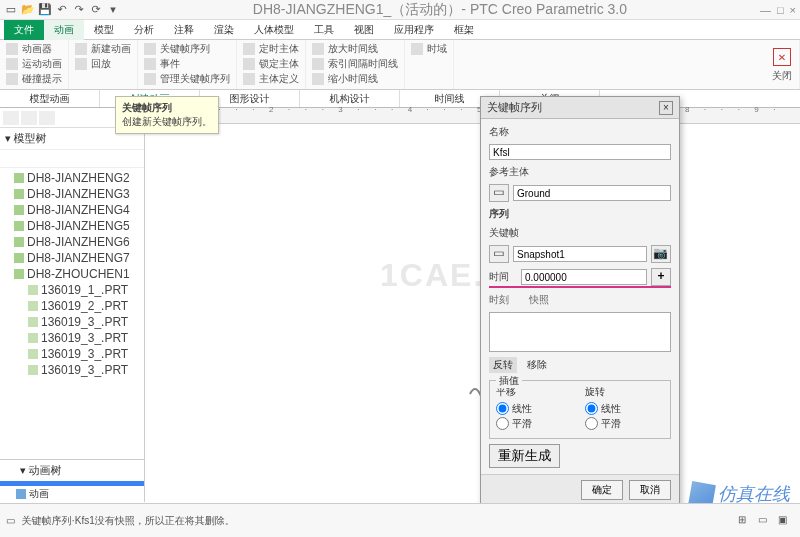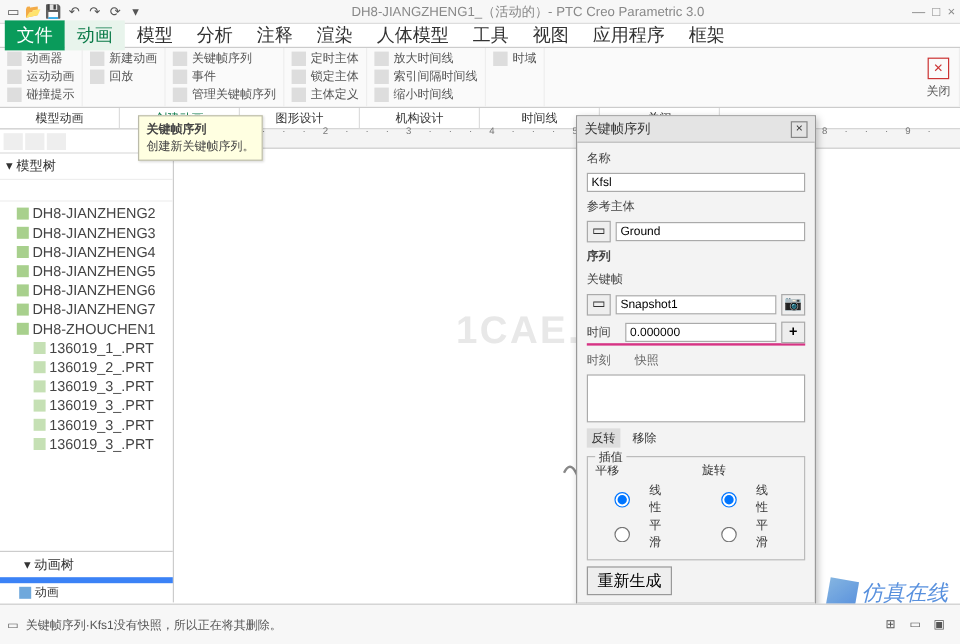--- a/index.html
+++ b/index.html
@@ -1,23 +1,23 @@
 <!DOCTYPE html>
 <html><head>
 <meta charset="utf-8">
 <style>
   * { box-sizing: border-box; margin: 0; padding: 0; }
   body { font-family: "Microsoft YaHei", Arial, sans-serif; font-size: 11px; color: #333; background: #fff; width: 800px; height: 537px; overflow: hidden; position: relative; }
   .titlebar { height: 20px; display: flex; align-items: center; padding: 0 4px; border-bottom: 1px solid #ddd; background: #f7f7f7; }
   .titlebar .qat { display: flex; gap: 3px; }
   .titlebar .qat span { width: 14px; height: 14px; display: inline-flex; align-items: center; justify-content: center; color: #555; }
-  .titlebar .title { flex: 1; text-align: center; color: #888; font-size: 11px; }
+  .titlebar .title { flex: 1; text-align: center; color: #888; font-size: 14px; }
   .titlebar .wincontrols { display: flex; gap: 6px; color: #888; }
   .menubar { height: 20px; display: flex; align-items: center; gap: 0; border-bottom: 1px solid #ccc; padding: 0 4px; }
-  .menubar .mitem { padding: 3px 10px; font-size: 15px; color: #333; }
+  .menubar .mitem { padding: 3px 10px; font-size: 10px; color: #333; }
   .menubar .mitem.file { background: #0a9b5b; color: #fff; }
   .menubar .mitem.active { background: #e8f4ec; color: #0a7a48; }
   .ribbon { height: 50px; border-bottom: 1px solid #ccc; display: flex; background: #fafafa; }
   .ribbon-group { padding: 2px 6px; display: flex; flex-direction: column; gap: 1px; font-size: 10px; color: #555; border-right: 1px solid #eee; }
   .ribbon-group .rline { display: flex; gap: 4px; align-items: center; white-space: nowrap; }
   .ribbon-group .ico { width: 12px; height: 12px; background: #ddd; display: inline-block; }
   .close-x { width: 18px; height: 18px; border: 1px solid #c33; color: #c33; display: flex; align-items: center; justify-content: center; margin: 2px; }
   .ribbon-tabs { height: 18px; display: flex; border-bottom: 1px solid #bbb; font-size: 10px; }
   .ribbon-tabs .rt { flex: 0 0 auto; width: 100px; text-align: center; padding: 2px 0; border-right: 1px solid #ddd; position: relative; }
   .ribbon-tabs .rt.active { color: #0a7a48; }
@@ -58,21 +58,21 @@
   .dialog .underline-pink { border-bottom: 2px solid #d63384; }
   .dialog .listbox { width: 100%; height: 40px; border: 1px solid #aaa; background: #fff; }
   .dialog .tabs2 { display: flex; gap: 6px; font-size: 10px; }
   .dialog .tabs2 span { padding: 1px 4px; }
   .dialog .tabs2 .on { background: #ddd; }
   .dialog .group { border: 1px solid #bbb; padding: 4px 6px 6px; margin-top: 2px; position: relative; }
   .dialog .group .gtitle { position: absolute; top: -7px; left: 6px; background: #f3f3f3; padding: 0 3px; font-size: 10px; }
   .dialog .cols { display: flex; gap: 10px; }
   .dialog .col { flex: 1; }
   .dialog .col .subt { font-size: 10px; margin-bottom: 3px; }
-  .dialog .rad { display: flex; align-items: center; gap: 16px; font-size: 10px; margin: 1px 16px; }
+  .dialog .rad { display: flex; align-items: flex-start; gap: 3px; font-size: 10px; margin: 1px 0; }
   .dialog .dfoot { padding: 5px 8px; display: flex; justify-content: flex-end; gap: 6px; border-top: 1px solid #ccc; background: #eaeaea; }
   .dialog .dfoot button { padding: 2px 10px; font-size: 10px; border: 1px solid #999; background: #f4f4f4; }
   .statusbar { position: absolute; bottom: 0; left: 0; right: 0; height: 34px; border-top: 1px solid #ccc; background: #f7f7f7; display: flex; align-items: center; padding: 0 6px; font-size: 10px; color: #555; gap: 6px; }
   .statusbar .right { margin-left: auto; display: flex; gap: 4px; align-items: center; }
   .statusbar .right span { width: 16px; height: 14px; display: inline-block; }
   .brand { position: absolute; right: 10px; bottom: 30px; font-size: 18px; color: #3b7dd8; font-style: italic; opacity: .85; }
   .brand .cube { display: inline-block; width: 24px; height: 24px; background: linear-gradient(135deg,#6fa8dc,#3b7dd8); transform: rotate(10deg); margin-right: 4px; vertical-align: middle; }
 </style>
 </head>
 <body>

